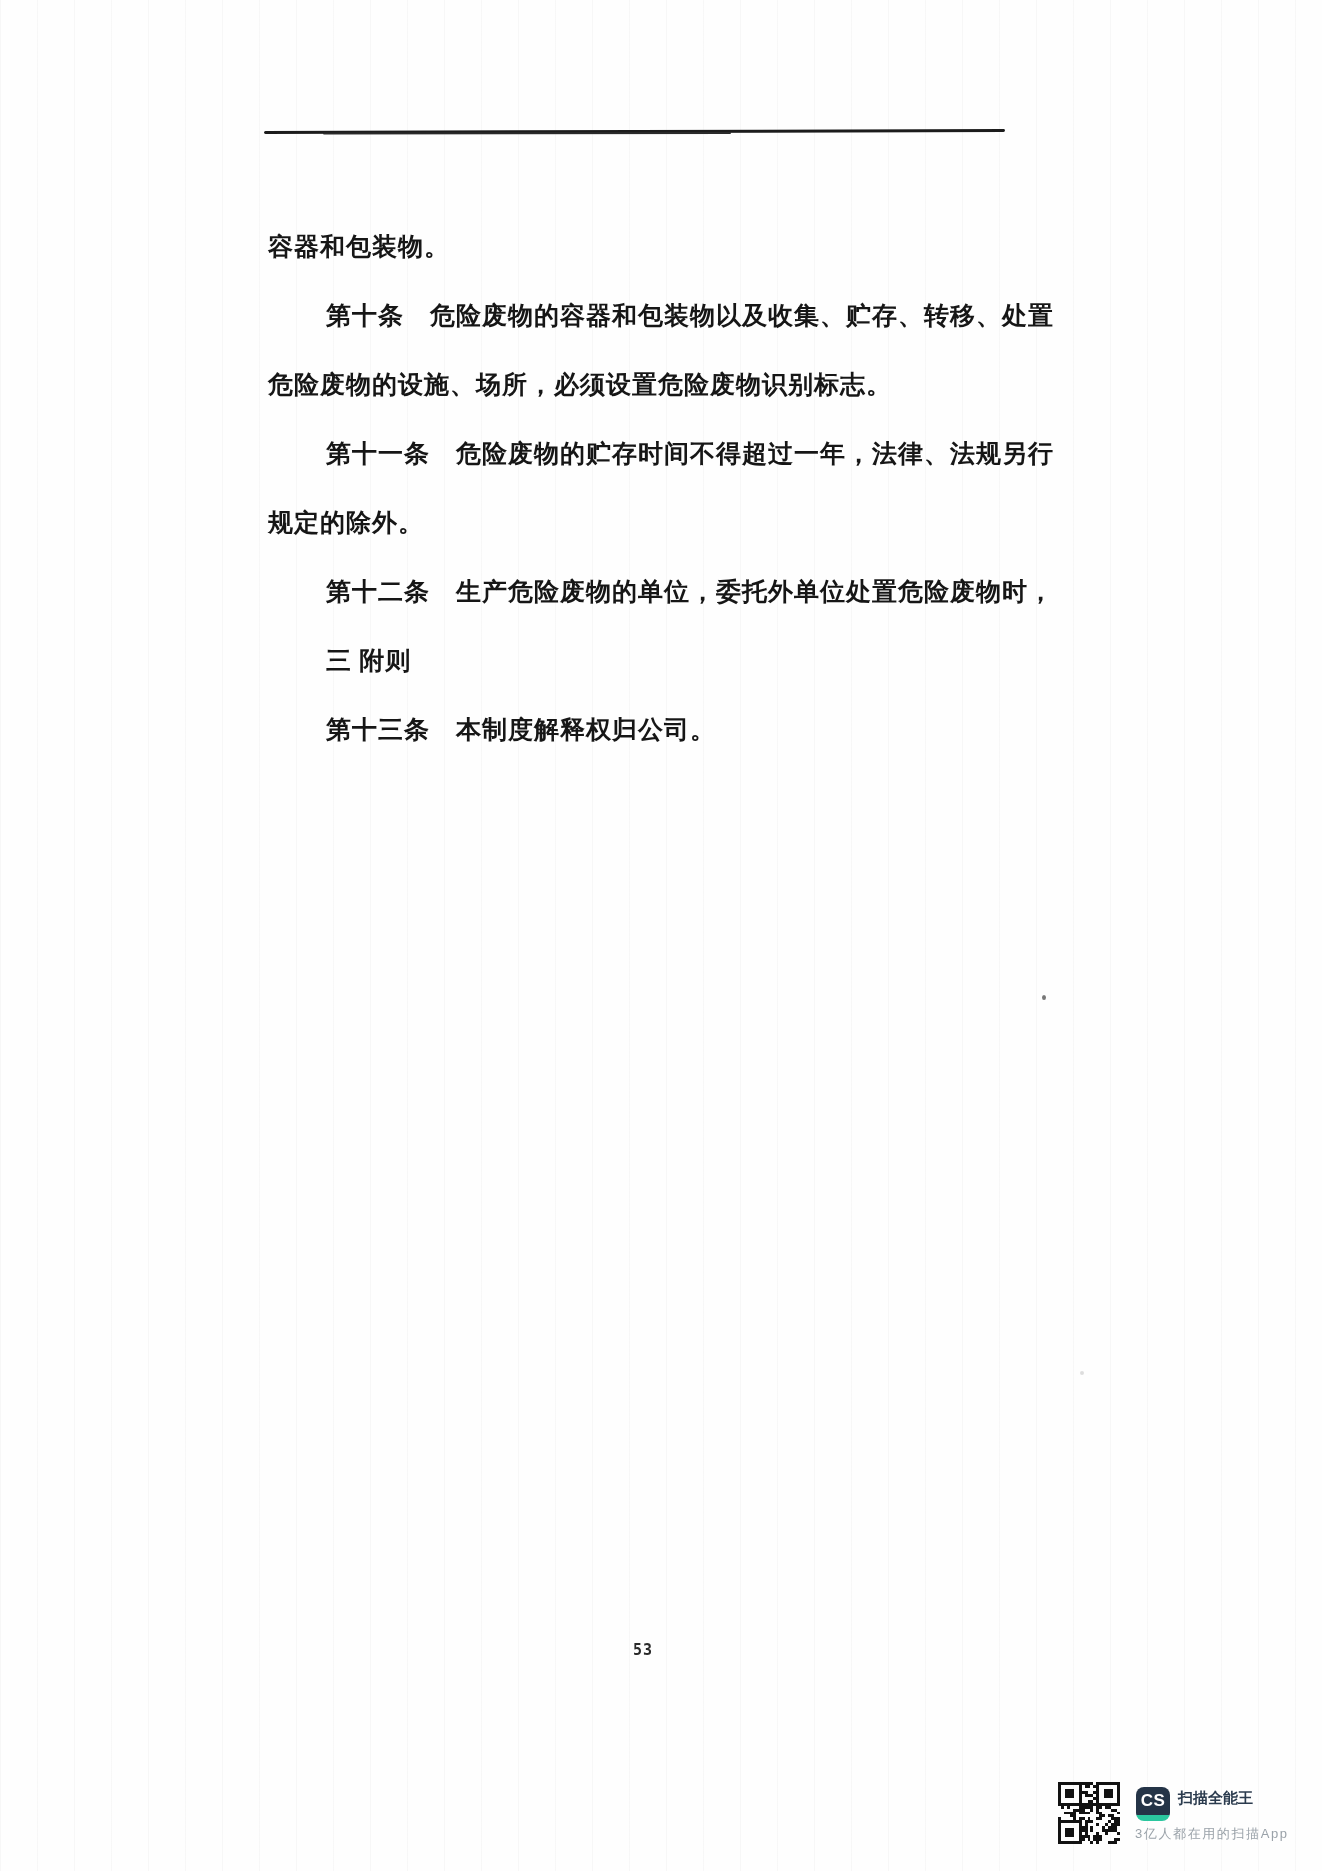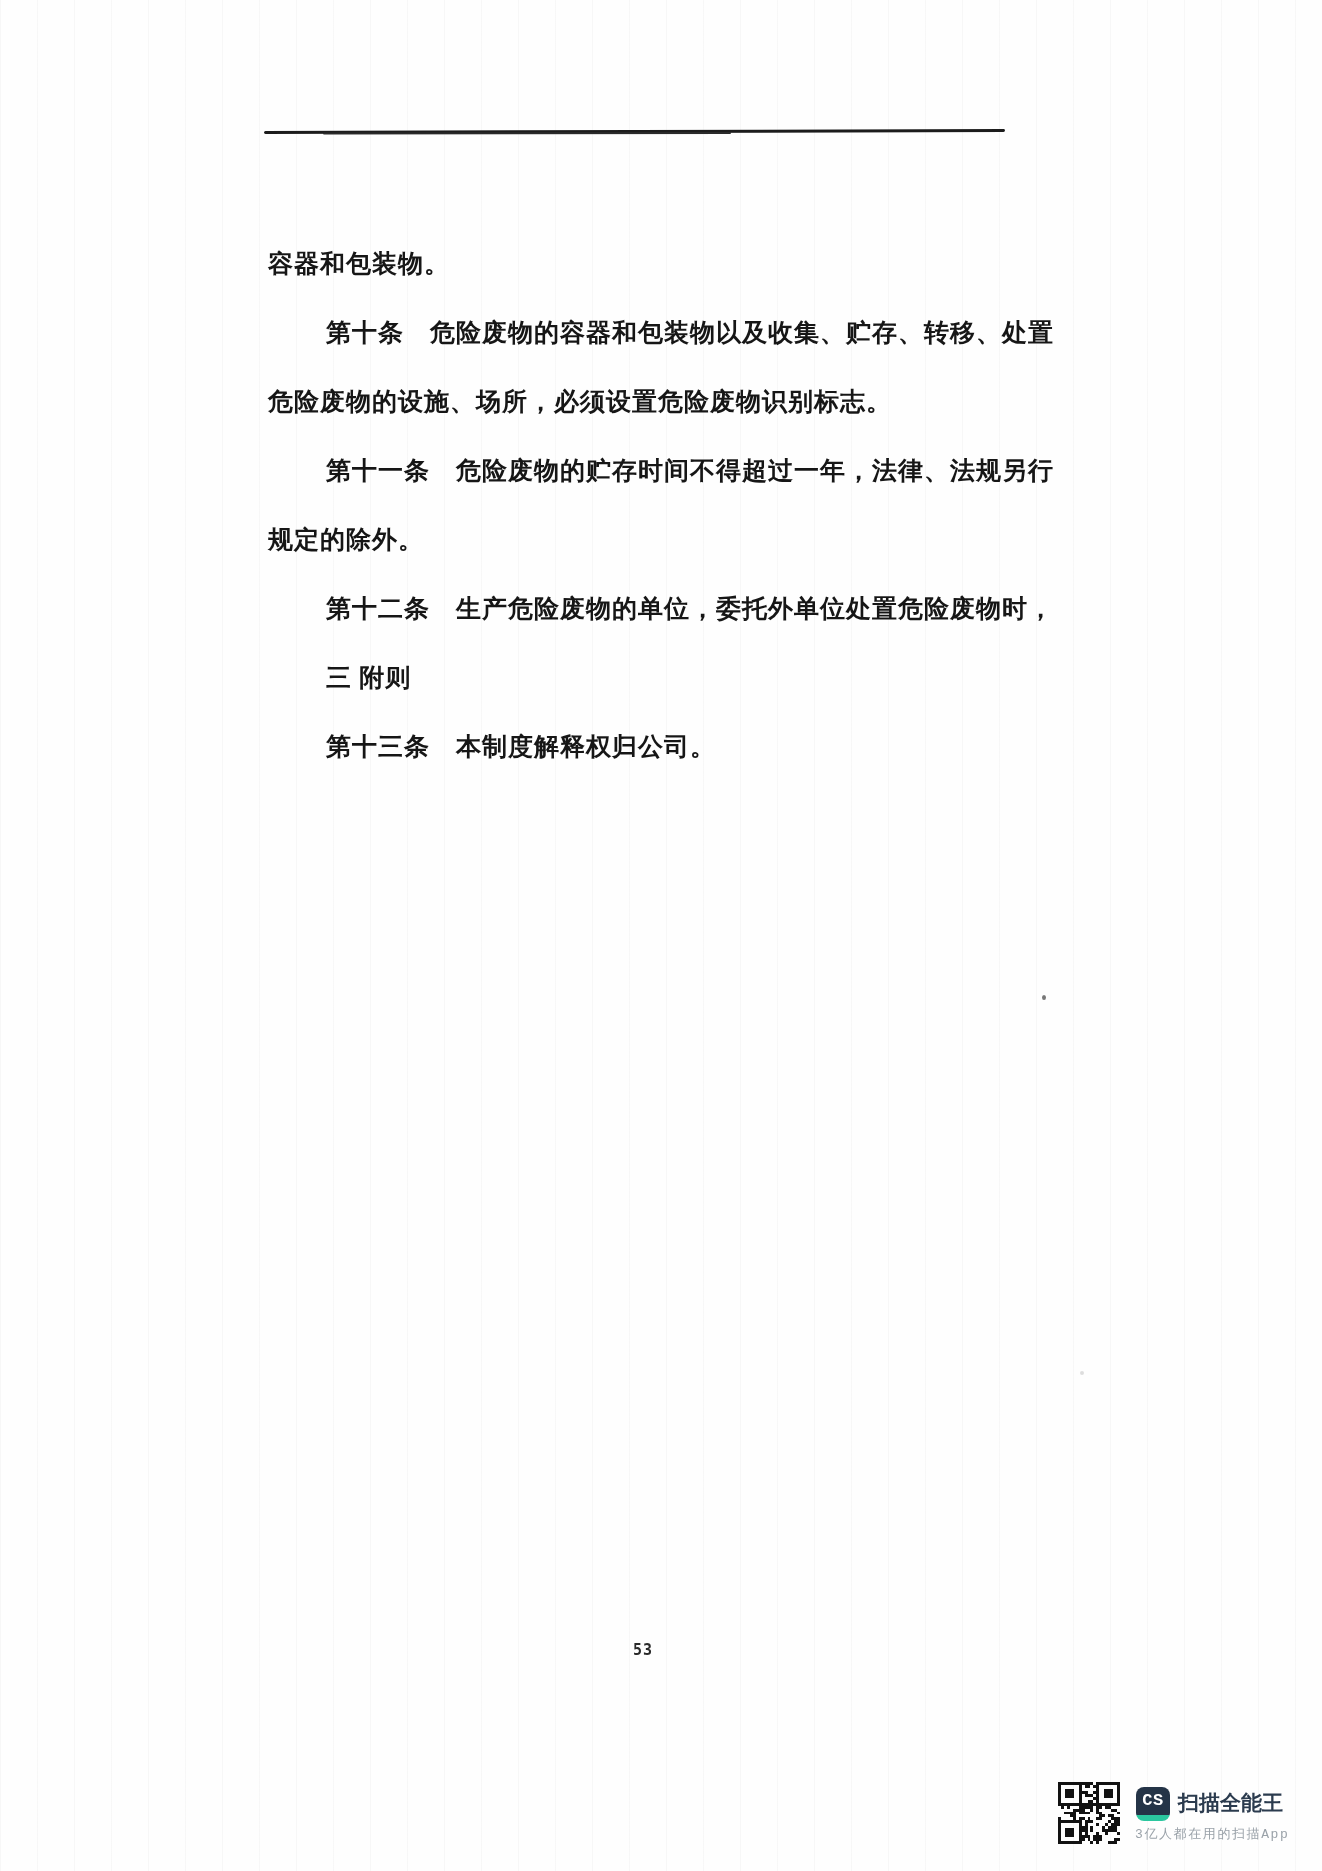--- a/index.html
+++ b/index.html
@@ -25,58 +25,58 @@
   .header-rule{
     position:absolute;left:264px;top:130px;width:741px;height:3px;
     background:#1c1c1c;border-radius:2px;
     transform:rotate(-0.15deg);
   }
   .header-rule::after{
     content:"";position:absolute;left:8%;top:2px;width:55%;height:1.5px;
     background:#2a2a2a;border-radius:2px;transform:rotate(0.1deg);
   }
   .body-block{
-    position:absolute;left:268px;top:229px;width:762px;
+    position:absolute;left:268px;top:212px;width:762px;
   }
   .text-line{
     font-size:25px;line-height:69px;height:69px;
     font-weight:600;letter-spacing:1px;
     color:#161616;
     white-space:nowrap;
   }
   .text-line.indented{padding-left:58px;}
   .page-number{
     position:absolute;left:608px;top:1641px;width:70px;
     text-align:center;
     font-family:"DejaVu Sans Mono","Liberation Mono",monospace;
     font-size:15px;font-weight:700;color:#2a2a2a;letter-spacing:1px;
   }
   .artifact-dot{position:absolute;border-radius:50%;background:#4a4a4a;}
   .dot-1{left:1042px;top:995px;width:4px;height:5px;opacity:0.75;}
   .dot-2{left:1080px;top:1371px;width:4px;height:4px;opacity:0.18;}
   
   .watermark{
     position:absolute;left:1058px;top:1781px;width:236px;height:66px;
-    font-family:Liberation Mono, monospace;
+    font-family:Liberation Sans, sans-serif;
   }
   .qr{position:absolute;left:0;top:1px;width:62px;height:62px;}
   .qr svg{width:100%;height:100%;display:block;}
   .cs-logo{
     position:absolute;left:78px;top:6px;width:34px;height:34px;
     border-radius:8px;
     background:linear-gradient(to bottom, var(--logo-navy, #243447) 0 82%, var(--logo-teal, #2BC79F) 82% 100%);
     display:flex;align-items:flex-start;justify-content:center;
   }
   .cs-logo span{
     color:#ffffff;font-weight:700;font-size:17px;line-height:27px;
     letter-spacing:0.5px;
   }
   .brand-name{
     position:absolute;left:120px;top:8px;width:116px;
-    font-size:21px;font-weight:600;color:var(--brand-text, #2B3B4E);
+    font-size:15px;font-weight:600;color:var(--brand-text, #2B3B4E);
     white-space:nowrap;
   }
   .tagline{
     position:absolute;left:77px;top:44px;width:160px;
     font-size:13px;color:var(--tagline-gray, #9AA2A9);
     letter-spacing:1.6px;white-space:nowrap;
   }
 </style>
 </head>
 <body>

